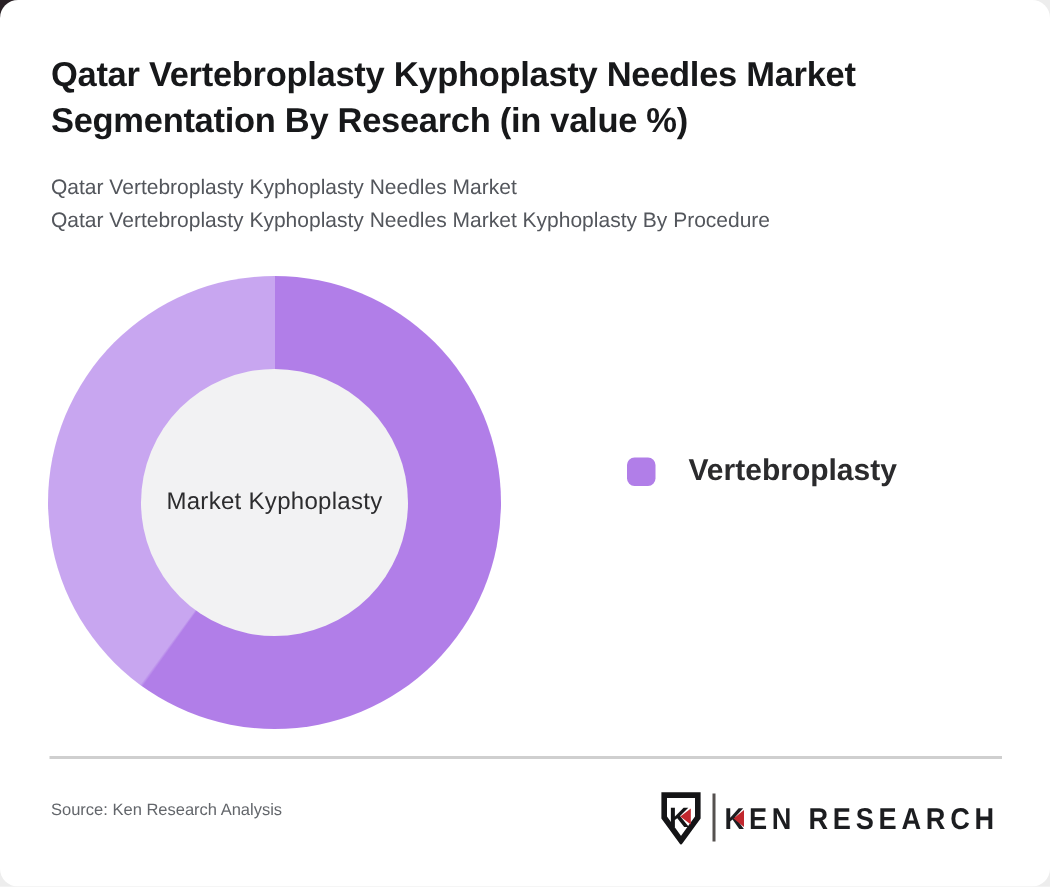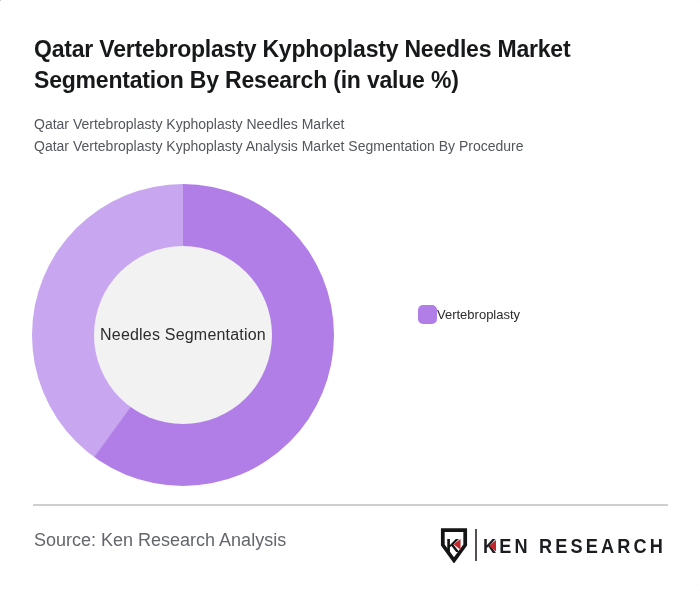--- a/index.html
+++ b/index.html
@@ -16,21 +16,21 @@
     position: absolute;
     top: 0; left: 0;
     width: 16px; height: 16px;
     background: #2a2226;
     z-index: 0;
   }
   .card {
     position: absolute;
     inset: 0;
     background: #ffffff;
-    border-radius: 1px;
+    border-radius: 12px;
     overflow: hidden;
     z-index: 1;
   }
   .title {
     position: absolute;
     left: 34px;
     top: 34px;
     width: 640px;
     font-size: 23px;
     line-height: 31px;
@@ -84,38 +84,39 @@
     height: 19px;
     margin-bottom: 19px;
   }
   .swatch {
     width: 19px;
     height: 19px;
     border-radius: 5px;
     flex: 0 0 auto;
   }
   .legend-label {
-    margin-left: 0;
-    font-size: 13px;
+    margin-left: 22px;
+    font-size: 20px;
     color: #2b2b2d;
     white-space: nowrap;
+    font-weight: bold;
   }
   .divider {
     position: absolute;
     left: 33px;
     top: 504px;
     width: 635px;
     height: 1.5px;
     background: #cfcfcf;
   }
   .source {
     position: absolute;
     left: 34px;
     top: 531px;
-    font-size: 18px;
+    font-size: 11px;
     line-height: 18px;
     color: #63666b;
   }
   .logo {
     position: absolute;
     right: 32px;
     top: 527px;
     height: 36px;
     display: flex;
     align-items: center;
@@ -134,26 +135,26 @@
 
 <div class="card">
 
   <div class="title">
     <div>Qatar Vertebroplasty Kyphoplasty Needles Market</div>
     <div>Segmentation By Research (in value %)</div>
   </div>
 
   <div class="subtitle">
     <div>Qatar Vertebroplasty Kyphoplasty Needles Market</div>
-    <div>Qatar Vertebroplasty Kyphoplasty Analysis Market Segmentation By Procedure</div>
+    <div>Qatar Vertebroplasty Kyphoplasty Needles Market Kyphoplasty By Procedure</div>
   </div>
 
   <div class="donut" style="background: conic-gradient(rgb(177, 126, 232) 0deg, rgb(177, 126, 232) 215.6deg, rgb(200, 166, 240) 216.4deg, rgb(200, 166, 240) 360deg);">
     <div class="donut-hole" style="background: rgb(242, 242, 243);">
-      <span class="center-label">Needles Segmentation</span>
+      <span class="center-label">Market Kyphoplasty</span>
     </div>
   </div>
 
   <div class="legend">
     <div class="legend-item">
       <span class="swatch" style="background: rgb(177, 126, 232);"></span>
       <span class="legend-label">Vertebroplasty</span>
     </div>
   </div>
 

